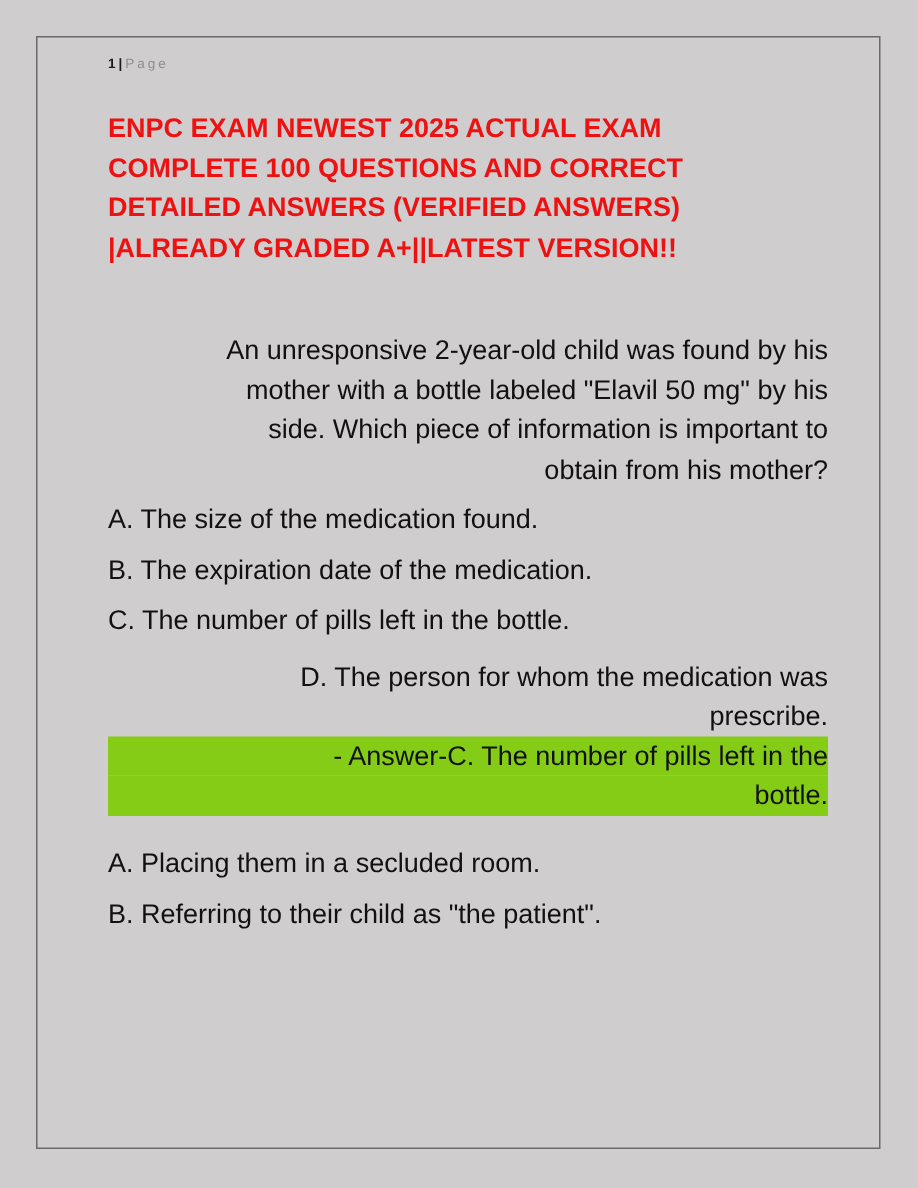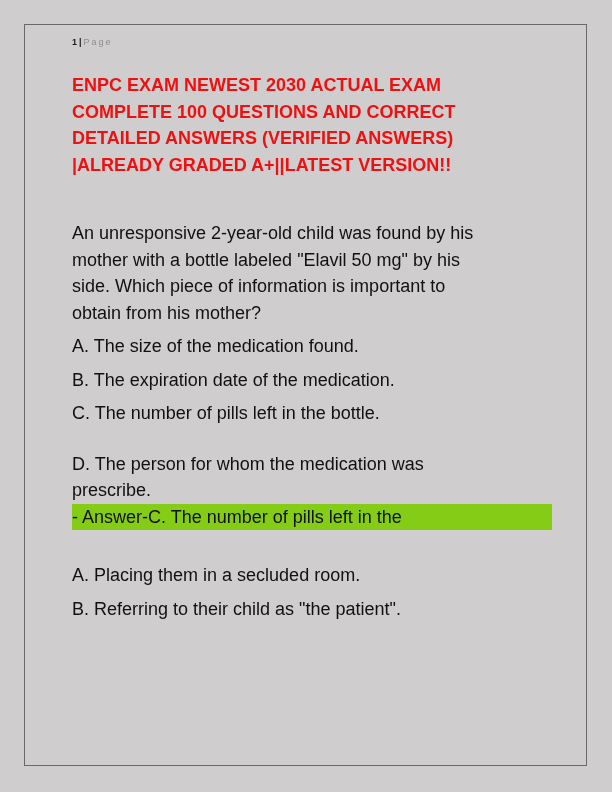--- a/index.html
+++ b/index.html
@@ -69,20 +69,21 @@
       font-size: 18px;
       color: #111111;
     }
     .q-text {
       line-height: 26.5px;
       margin: 0;
     }
     .q-text span {
       display: block;
       white-space: nowrap;
+      text-align: right;
     }
     .opt {
       white-space: nowrap;
       line-height: 26.5px;
       margin: 0;
     }
     .answer-hl {
       background: #84cc16;
     }
     .line {
@@ -93,41 +94,44 @@
 </head>
 <body>
 
 <div class="page-border"></div>
 
 <div class="page-header">
   <span class="page-num">1</span><span class="page-sep">|</span><span class="page-word">Page</span>
 </div>
 
 <h1 class="title">
-  <span>ENPC EXAM NEWEST 2030 ACTUAL EXAM</span>
+  <span>ENPC EXAM NEWEST 2025 ACTUAL EXAM</span>
   <span>COMPLETE 100 QUESTIONS AND CORRECT</span>
   <span>DETAILED ANSWERS (VERIFIED ANSWERS)</span>
   <span>|ALREADY GRADED A+||LATEST VERSION!!</span>
 </h1>
 
 <div class="q-block" style="top:220px;">
   <p class="q-text">
     <span>An unresponsive 2-year-old child was found by his</span>
     <span>mother with a bottle labeled "Elavil 50 mg" by his</span>
     <span>side. Which piece of information is important to</span>
     <span>obtain from his mother?</span>
   </p>
   <p class="opt" style="margin-top:7px;">A. The size of the medication found.</p>
   <p class="opt" style="margin-top:7px;">B. The expiration date of the medication.</p>
   <p class="opt" style="margin-top:7px;">C. The number of pills left in the bottle.</p>
-  <p class="q-text" style="margin-top:24px;">
+  <p class="q-text" style="margin-top:11px;">
     <span class="line">D. The person for whom the medication was</span>
     <span class="line">
         <span>prescribe. </span>
         <span class="answer-hl">- Answer-C. The number of pills left in the</span>
+      </span>
+    <span class="line">
+        <span class="answer-hl">bottle.</span>
       </span>
   </p>
 </div>
 
 <div class="q-block" style="top:561px;">
   <p class="opt" style="margin-top:1px;">A. Placing them in a secluded room.</p>
   <p class="opt" style="margin-top:7px;">B. Referring to their child as "the patient".</p>
 </div>
 
 </body></html>

